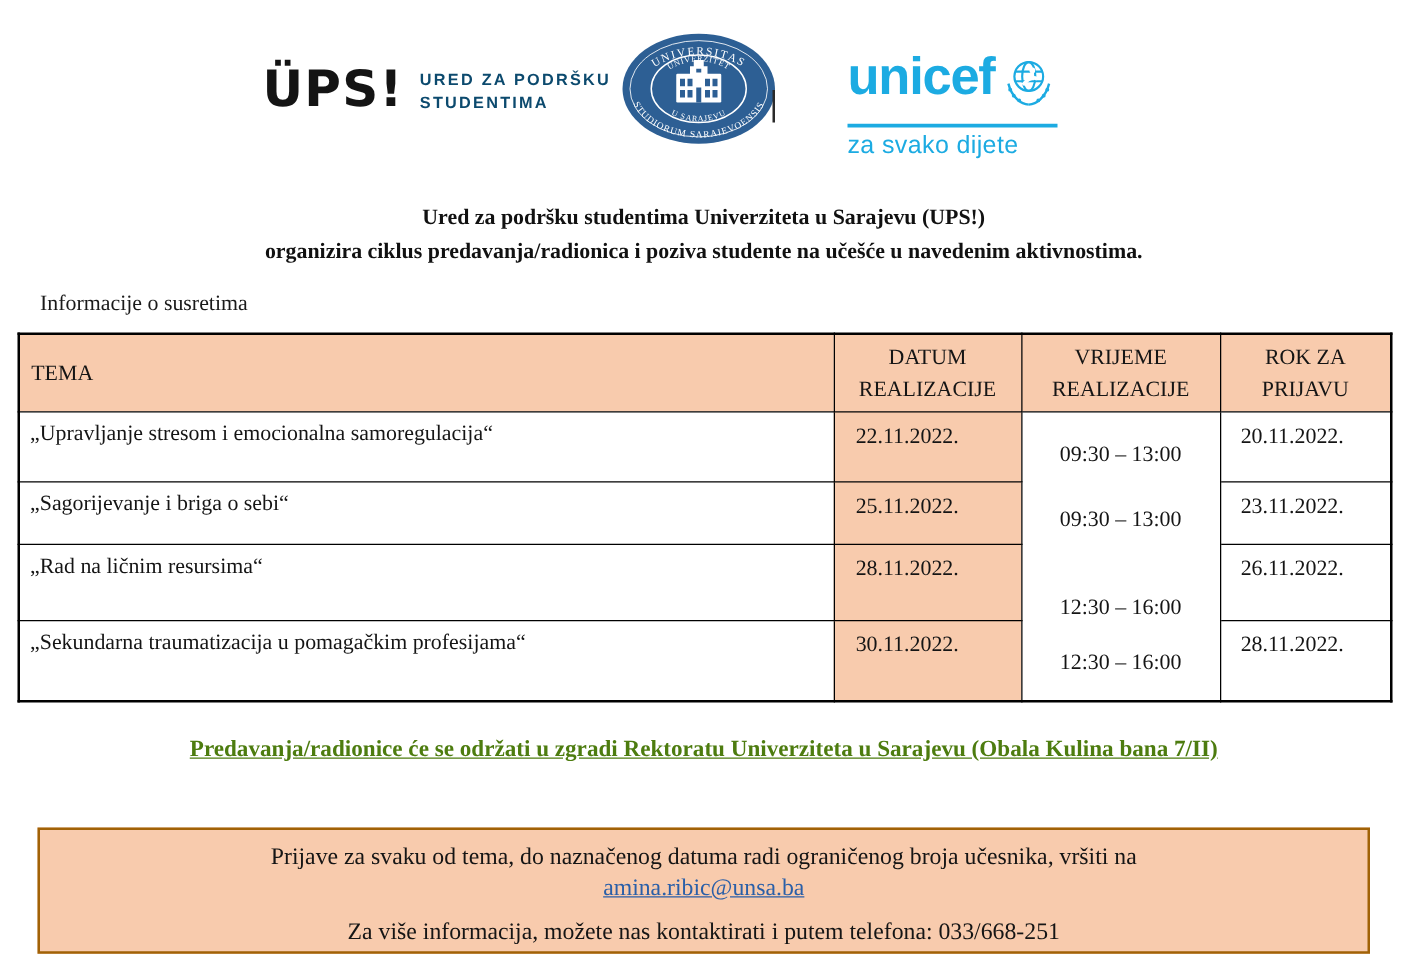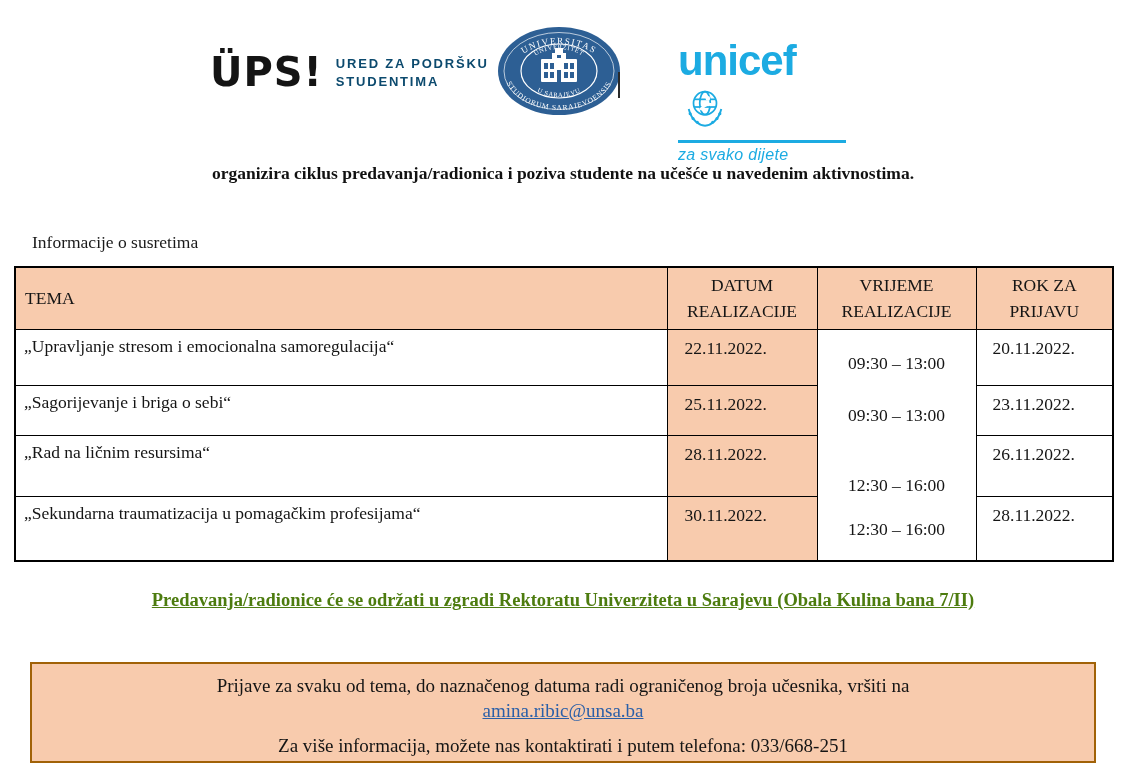--- a/index.html
+++ b/index.html
@@ -10,25 +10,25 @@
 
   
   .ups-logo{position:absolute;left:210px;top:52px;display:flex;align-items:center;}
   .ups-brand{font-family:"DejaVu Sans","Liberation Sans",sans-serif;font-weight:800;
     font-size:40px;line-height:1;color:#141414;letter-spacing:1px;}
   .ups-sub{margin-left:13px;font-family:"Liberation Sans",sans-serif;color:#0c4a6e;
     font-size:13px;letter-spacing:1.8px;line-height:1.4;font-weight:600;margin-top:2px;}
   .seal-wrap{position:absolute;left:497px;top:26px;}
   .cursor-bar{position:absolute;left:618px;top:72px;width:2px;height:26px;background:#2a2a2a;}
   .unicef{position:absolute;left:678px;top:40px;width:176px;font-family:"Liberation Sans",sans-serif;}
-  .unicef-top{display:flex;align-items:flex-start;flex-direction:column;}
+  .unicef-top{display:flex;align-items:flex-start;}
   .unicef-word{font-weight:bold;font-size:42px;line-height:1;color:#1cabe2;letter-spacing:-1px;}
   .unicef-emblem{margin-left:4px;margin-top:2px;}
   .unicef-rule{height:3px;background:#1cabe2;width:168px;margin-top:6px;}
-  .unicef-tag{color:#1cabe2;font-size:16px;margin-top:3px;letter-spacing:0.3px;font-style:italic;}
+  .unicef-tag{color:#1cabe2;font-size:20px;margin-top:3px;letter-spacing:0.3px;}
 
   
   .title{position:absolute;top:160px;left:0;right:0;text-align:center;
     font-weight:bold;font-size:17.5px;line-height:1.55;color:#111;}
   .section-label{position:absolute;top:232px;left:32px;font-size:17.5px;}
 
   
   .tbl{position:absolute;left:14px;top:266px;width:1098px;border-collapse:collapse;table-layout:fixed;}
   .tbl,.tbl th,.tbl td{border:1.6px solid #000;}
   .tbl{border-width:2px;}
@@ -143,20 +143,21 @@
             <circle cx="32" cy="40" r="1.6"></circle>
           </g>
         </svg>
       </div>
     </div>
     <div class="unicef-rule"></div>
     <div class="unicef-tag">za svako dijete</div>
   </div>
 
   <div class="title">
+    <div>Ured za podršku studentima Univerziteta u Sarajevu (UPS!)</div>
     <div>organizira ciklus predavanja/radionica i poziva studente na učešće u navedenim aktivnostima.</div>
   </div>
 
   <div class="section-label">Informacije o susretima</div>
 
   <table class="tbl">
     <colgroup>
       <col style="width:652px">
         <col style="width:150px">
         <col style="width:159px">

